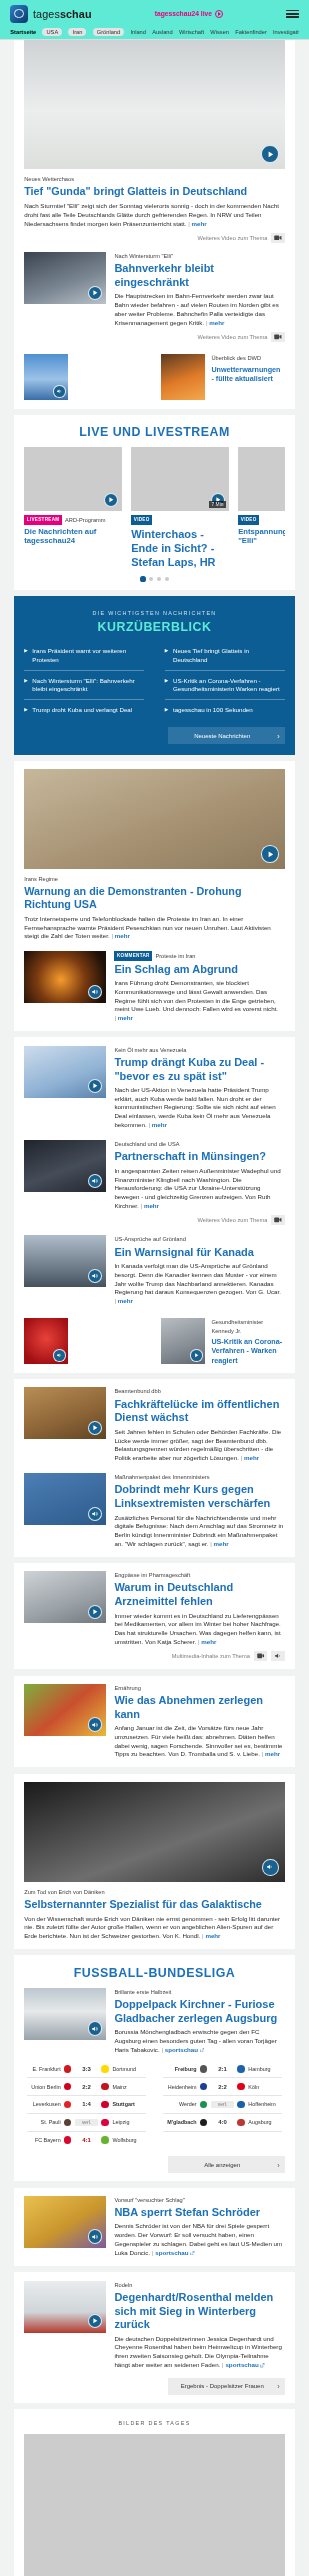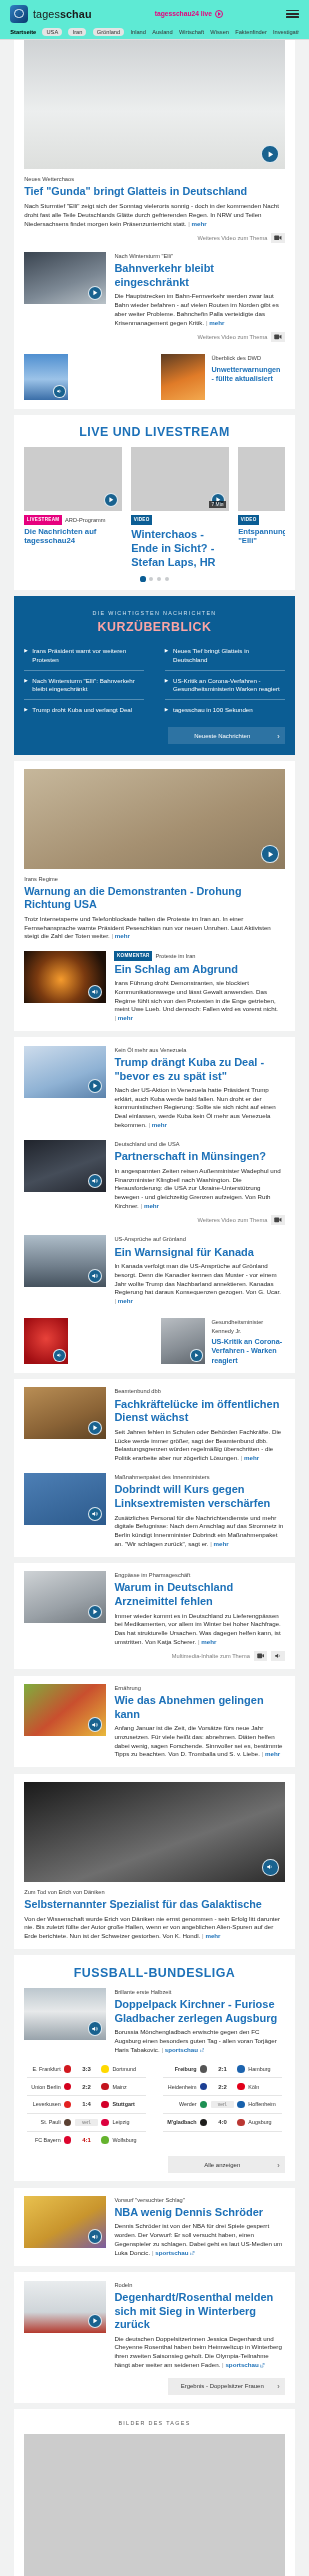--- a/index.html
+++ b/index.html
@@ -26,21 +26,21 @@
 
   
   .card { background:#fff; margin:0 14.4px 6.2px; padding:8.2px 9.8px; }
   .card.flush { padding-top:0; }
   .blue { background:#0b5d94; color:#fff; }
 
   .sec-head { text-align:center; margin:2.1px 0 8.2px; }
   .eyebrow { font-size:5.4px; letter-spacing:1.3px; color:#5a5a5a; margin-bottom:3.1px; }
   .blue .eyebrow { color:#cfe1ee; }
   .sec-title { font-size:12.4px; font-weight:bold; color:#1d71b8; letter-spacing:0.5px; margin:0; }
-  .blue .sec-title { color:#fca5a5; }
+  .blue .sec-title { color:#5eead4; }
 
   
   .bigimg { position:relative; height:129px; margin-bottom:6.2px; background:#ccc; }
   .thumb { position:relative; width:82px; height:52px; flex:none; background:#ccc; }
   .thumb.sq { width:44px; height:46px; }
   .media-ic { position:absolute; right:4.1px; bottom:4.1px; width:14.4px; height:14.4px; border-radius:50%; background:#19628f; border:1px solid rgba(255,255,255,.85); display:flex; align-items:center; justify-content:center; cursor:pointer; }
   .thumb.sq .media-ic { width:12.4px; height:12.4px; right:2.6px; bottom:2.6px; }
   .chip { position:absolute; right:3.1px; bottom:3.1px; background:rgba(20,20,20,.75); color:#fff; font-size:4.9px; padding:1px 2.6px; }
 
   
@@ -525,21 +525,21 @@
                 <polygon points="0.5,3.2 3,3.2 5.8,0.8 5.8,9.2 3,6.8 0.5,6.8" fill="#fff"></polygon>
                 <path d="M7.3 2.6a3.2 3.2 0 0 1 0 4.8" stroke="#fff" stroke-width="1.1" fill="none"></path>
                 <path d="M8.9 1.3a5.2 5.2 0 0 1 0 7.4" stroke="#fff" stroke-width="1.1" fill="none"></path>
               </svg>
             </span>
     </div>
     <div class="rs-content">
       <div class="kicker-line">
         <span class="kicker">Maßnahmenpaket des Innenministers</span>
       </div>
-      <h3 class="story-title">Dobrindt will Kurs gegen Linksextremisten verschärfen</h3>
+      <h3 class="story-title">Dobrindt mehr Kurs gegen Linksextremisten verschärfen</h3>
       <p class="text"><span>Zusätzliches Personal für die Nachrichtendienste und mehr digitale Befugnisse: Nach dem Anschlag auf das Stromnetz in Berlin kündigt Innenminister Dobrindt ein Maßnahmenpaket an. "Wir schlagen zurück", sagt er.</span>
         <span class="more"><i>|</i> <b>mehr</b></span>
         
       </p>
 
     </div>
   </article>
 </div>
   </div>
 
@@ -593,21 +593,21 @@
                 <polygon points="0.5,3.2 3,3.2 5.8,0.8 5.8,9.2 3,6.8 0.5,6.8" fill="#fff"></polygon>
                 <path d="M7.3 2.6a3.2 3.2 0 0 1 0 4.8" stroke="#fff" stroke-width="1.1" fill="none"></path>
                 <path d="M8.9 1.3a5.2 5.2 0 0 1 0 7.4" stroke="#fff" stroke-width="1.1" fill="none"></path>
               </svg>
             </span>
     </div>
     <div class="rs-content">
       <div class="kicker-line">
         <span class="kicker">Ernährung</span>
       </div>
-      <h3 class="story-title">Wie das Abnehmen gelingen kann</h3>
+      <h3 class="story-title">Wie das Abnehmen zerlegen kann</h3>
       <p class="text"><span>Anfang Januar ist die Zeit, die Vorsätze fürs neue Jahr umzusetzen. Für viele heißt das: abnehmen. Diäten helfen dabei wenig, sagen Forschende. Sinnvoller sei es, bestimmte Tipps zu beachten. Von D. Tromballa und S. v. Liebe.</span>
         <span class="more"><i>|</i> <b>mehr</b></span>
         
       </p>
 
     </div>
   </article>
 </div>
   </div>
 
@@ -752,21 +752,21 @@
                 <polygon points="0.5,3.2 3,3.2 5.8,0.8 5.8,9.2 3,6.8 0.5,6.8" fill="#fff"></polygon>
                 <path d="M7.3 2.6a3.2 3.2 0 0 1 0 4.8" stroke="#fff" stroke-width="1.1" fill="none"></path>
                 <path d="M8.9 1.3a5.2 5.2 0 0 1 0 7.4" stroke="#fff" stroke-width="1.1" fill="none"></path>
               </svg>
             </span>
     </div>
     <div class="rs-content">
       <div class="kicker-line">
         <span class="kicker">Vorwurf "versuchter Schlag"</span>
       </div>
-      <h3 class="story-title">NBA wenig Dennis Schröder</h3>
+      <h3 class="story-title">NBA sperrt Stefan Schröder</h3>
       <p class="text"><span>Dennis Schröder ist von der NBA für drei Spiele gesperrt worden. Der Vorwurf: Er soll versucht haben, einen Gegenspieler zu schlagen. Dabei geht es laut US-Medien um Luka Doncic.</span>
         
         <span class="more"><i>|</i> <b>sportschau</b><span class="ext-ic"><svg width="4.6" height="4.6" viewBox="0 0 10 10">
                     <path d="M1 3.5v5.5h5.5V6" stroke="#1d71b8" fill="none"></path>
                     <path d="M4 6 9 1M5.5 1H9v3.5" stroke="#1d71b8" fill="none"></path>
                   </svg></span></span>
       </p>
 
     </div>
   </article>

